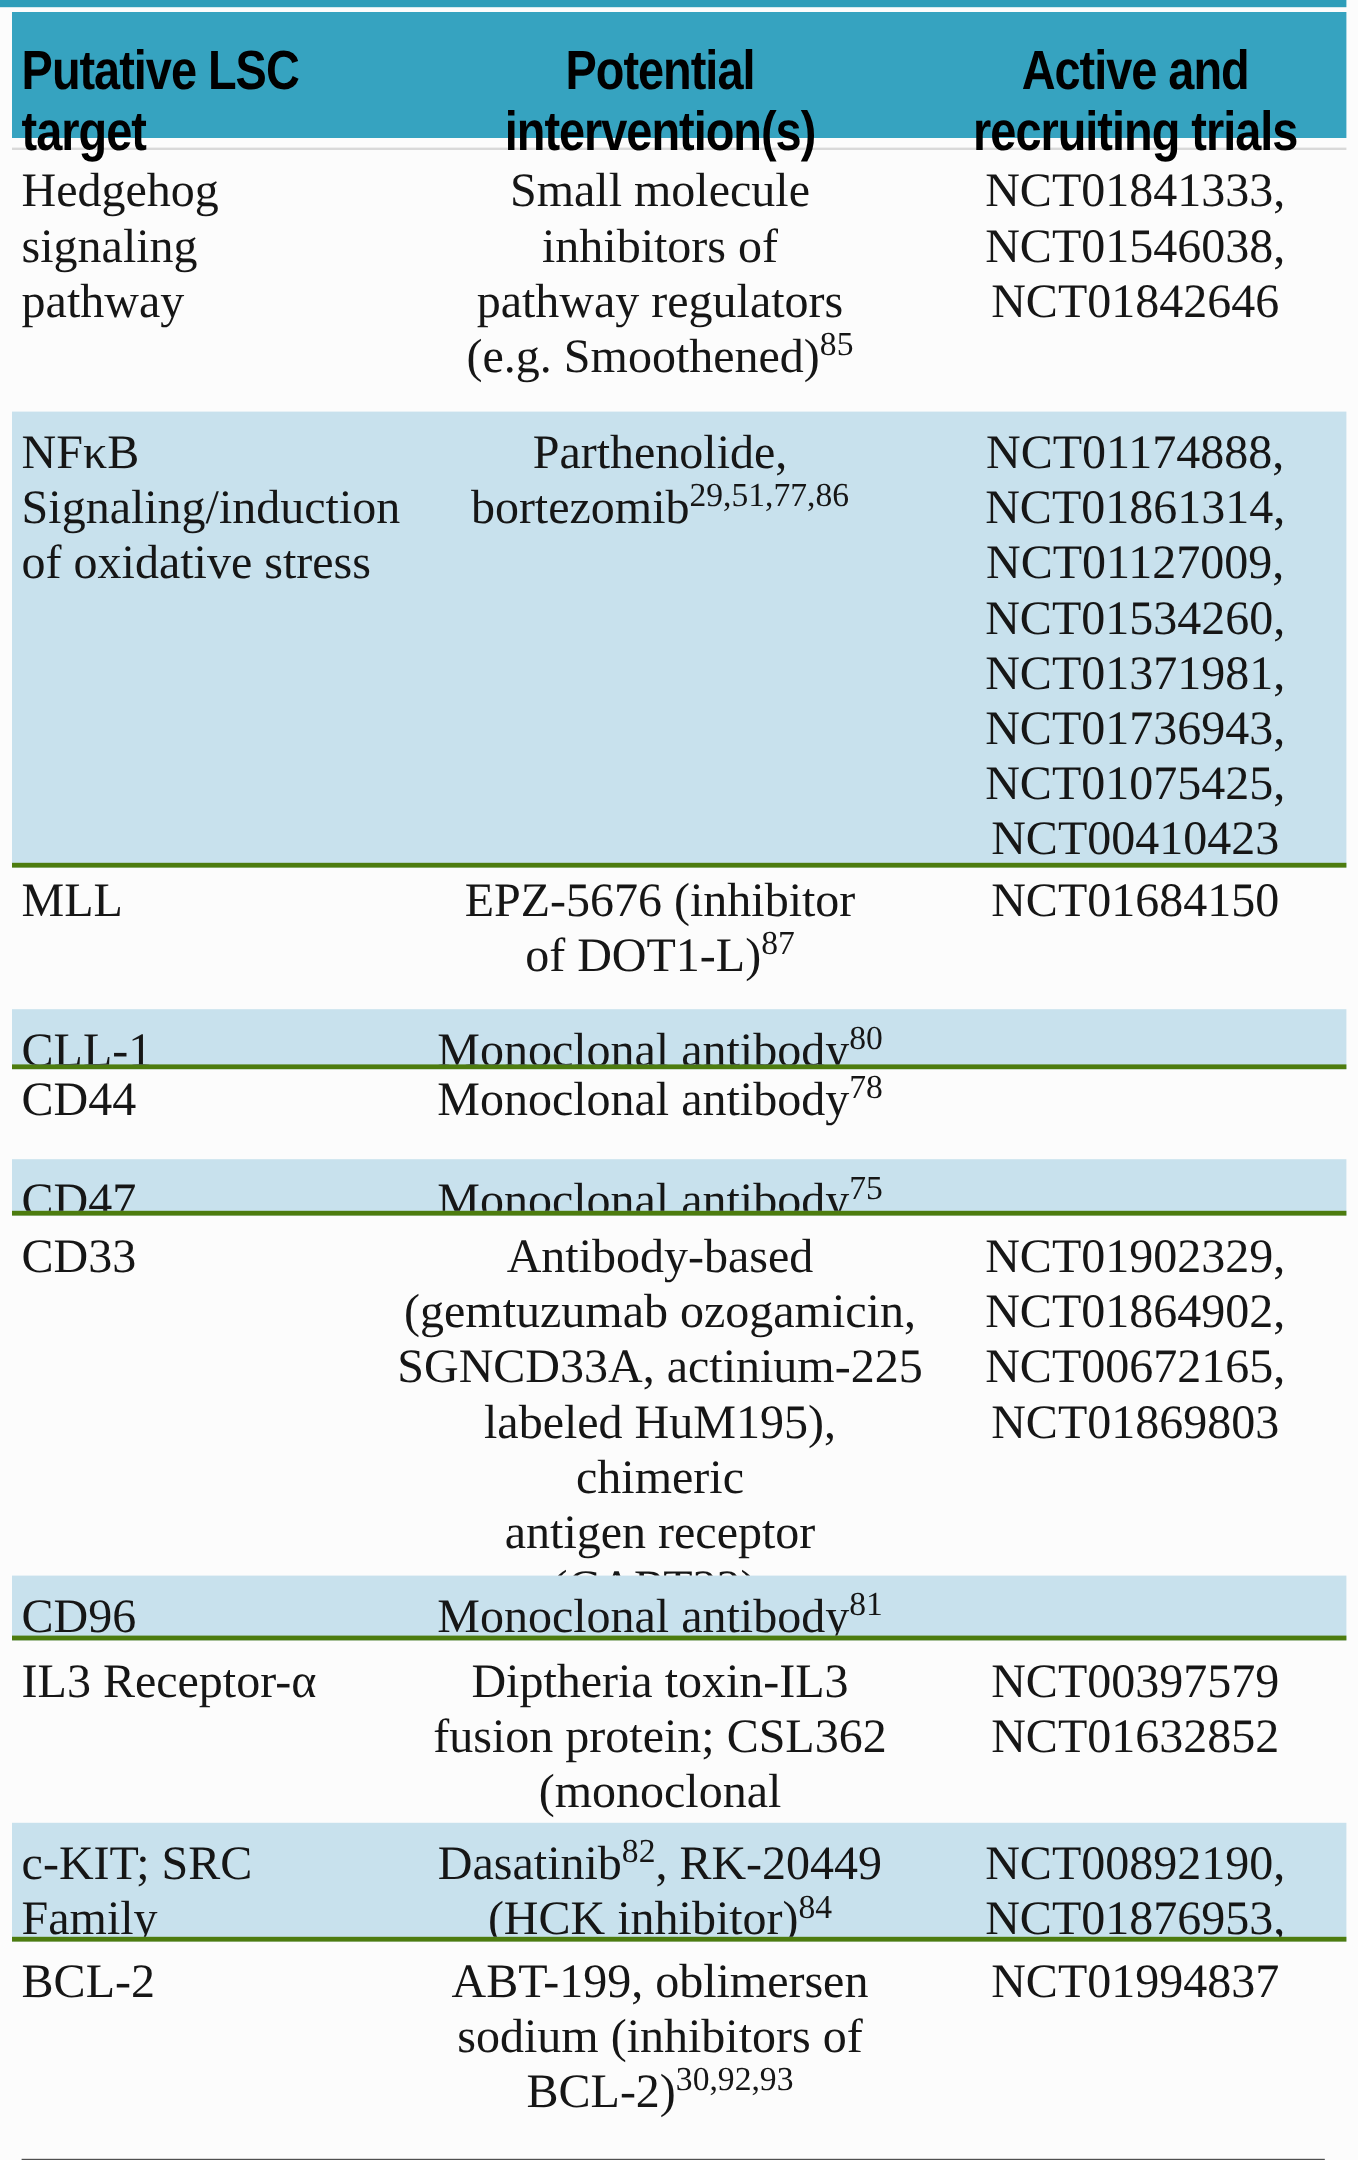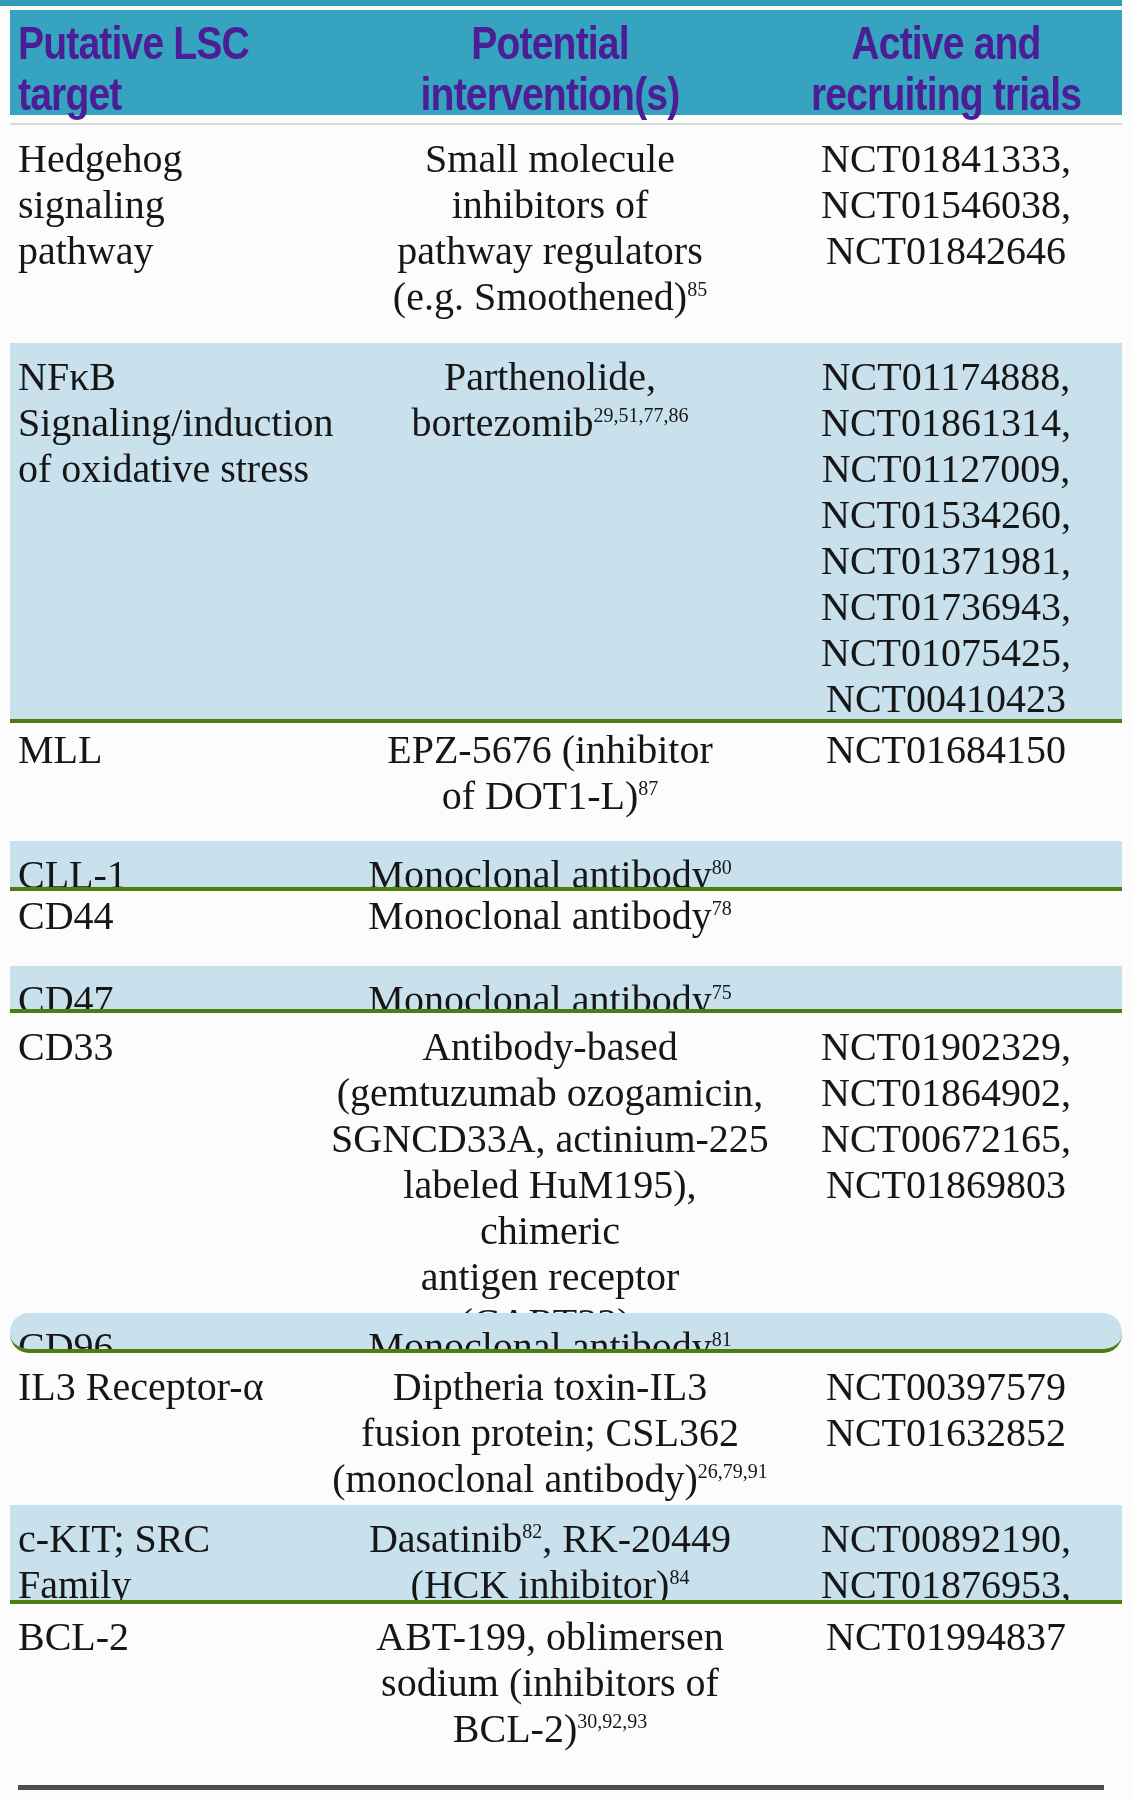--- a/index.html
+++ b/index.html
@@ -17,24 +17,24 @@
   }
   .table-wrap{
     position:absolute;left:10px;top:10px;width:1112px;
   }
   
   .t-header{
     display:grid;grid-template-columns:320px 440px 352px;
     background:#36a3c0;height:105px;box-sizing:border-box;
   }
   .h-cell{
-    padding-top:8px;
+    padding-top:23px;
     font-family:"Liberation Sans", sans-serif;
     font-weight:700;font-size:46px;line-height:51px;
-    color:#4c1d95;letter-spacing:-1px;
+    color:#000000;letter-spacing:-1px;
   }
   .h-cell .hx{display:block;transform:scaleX(0.85);transform-origin:center top;}
   .h-cell.c1{text-align:left;padding-left:8px;}
   .h-cell.c1 .hx{transform-origin:left top;}
   .h-cell.c2,.h-cell.c3{text-align:center;}
   
   .t-divider{height:10px;box-sizing:border-box;border-bottom:2px solid #d9d9d9;}
   
   .t-row{
     display:grid;grid-template-columns:320px 440px 352px;
@@ -43,32 +43,32 @@
   .t-row.blue{background:#c8e1ed;border-bottom:4px solid #4d7c0f;}
   .t-row.white{background:transparent;}
   .cell{
     font-size:40px;line-height:46px;padding-top:11px;
     box-sizing:border-box;
   }
   .cell.c1{text-align:left;padding-left:8px;}
   .cell.c2{text-align:center;}
   .cell.c3{text-align:center;}
   sup{
-    font-size:20px;line-height:0;position:relative;top:-14px;
+    font-size:28px;line-height:0;position:relative;top:-14px;
     vertical-align:baseline;letter-spacing:0;
   }
   
   .row-hedgehog{height:218px;}
   .row-nfkb{height:380px;}
   .row-mll{height:118px;}  .row-mll .cell{padding-top:4px;}
   .row-cll1{height:50px;}
   .row-cd44{height:75px;}  .row-cd44 .cell{padding-top:2px;}
   .row-cd47{height:47px;}
   .row-cd33{height:300px;}
-  .row-cd96{height:40px;border-radius:19px;}
+  .row-cd96{height:54px;}
   .row-il3{height:152px;}
   .row-ckit{height:99px;}
   .row-bcl2{height:181px;} .row-bcl2 .cell{padding-top:10px;}
   
   .bottom-rule{
     margin-left:8px;width:1086px;height:5px;background:#4f4f4f;
   }
 </style>
 </head>
 <body>

